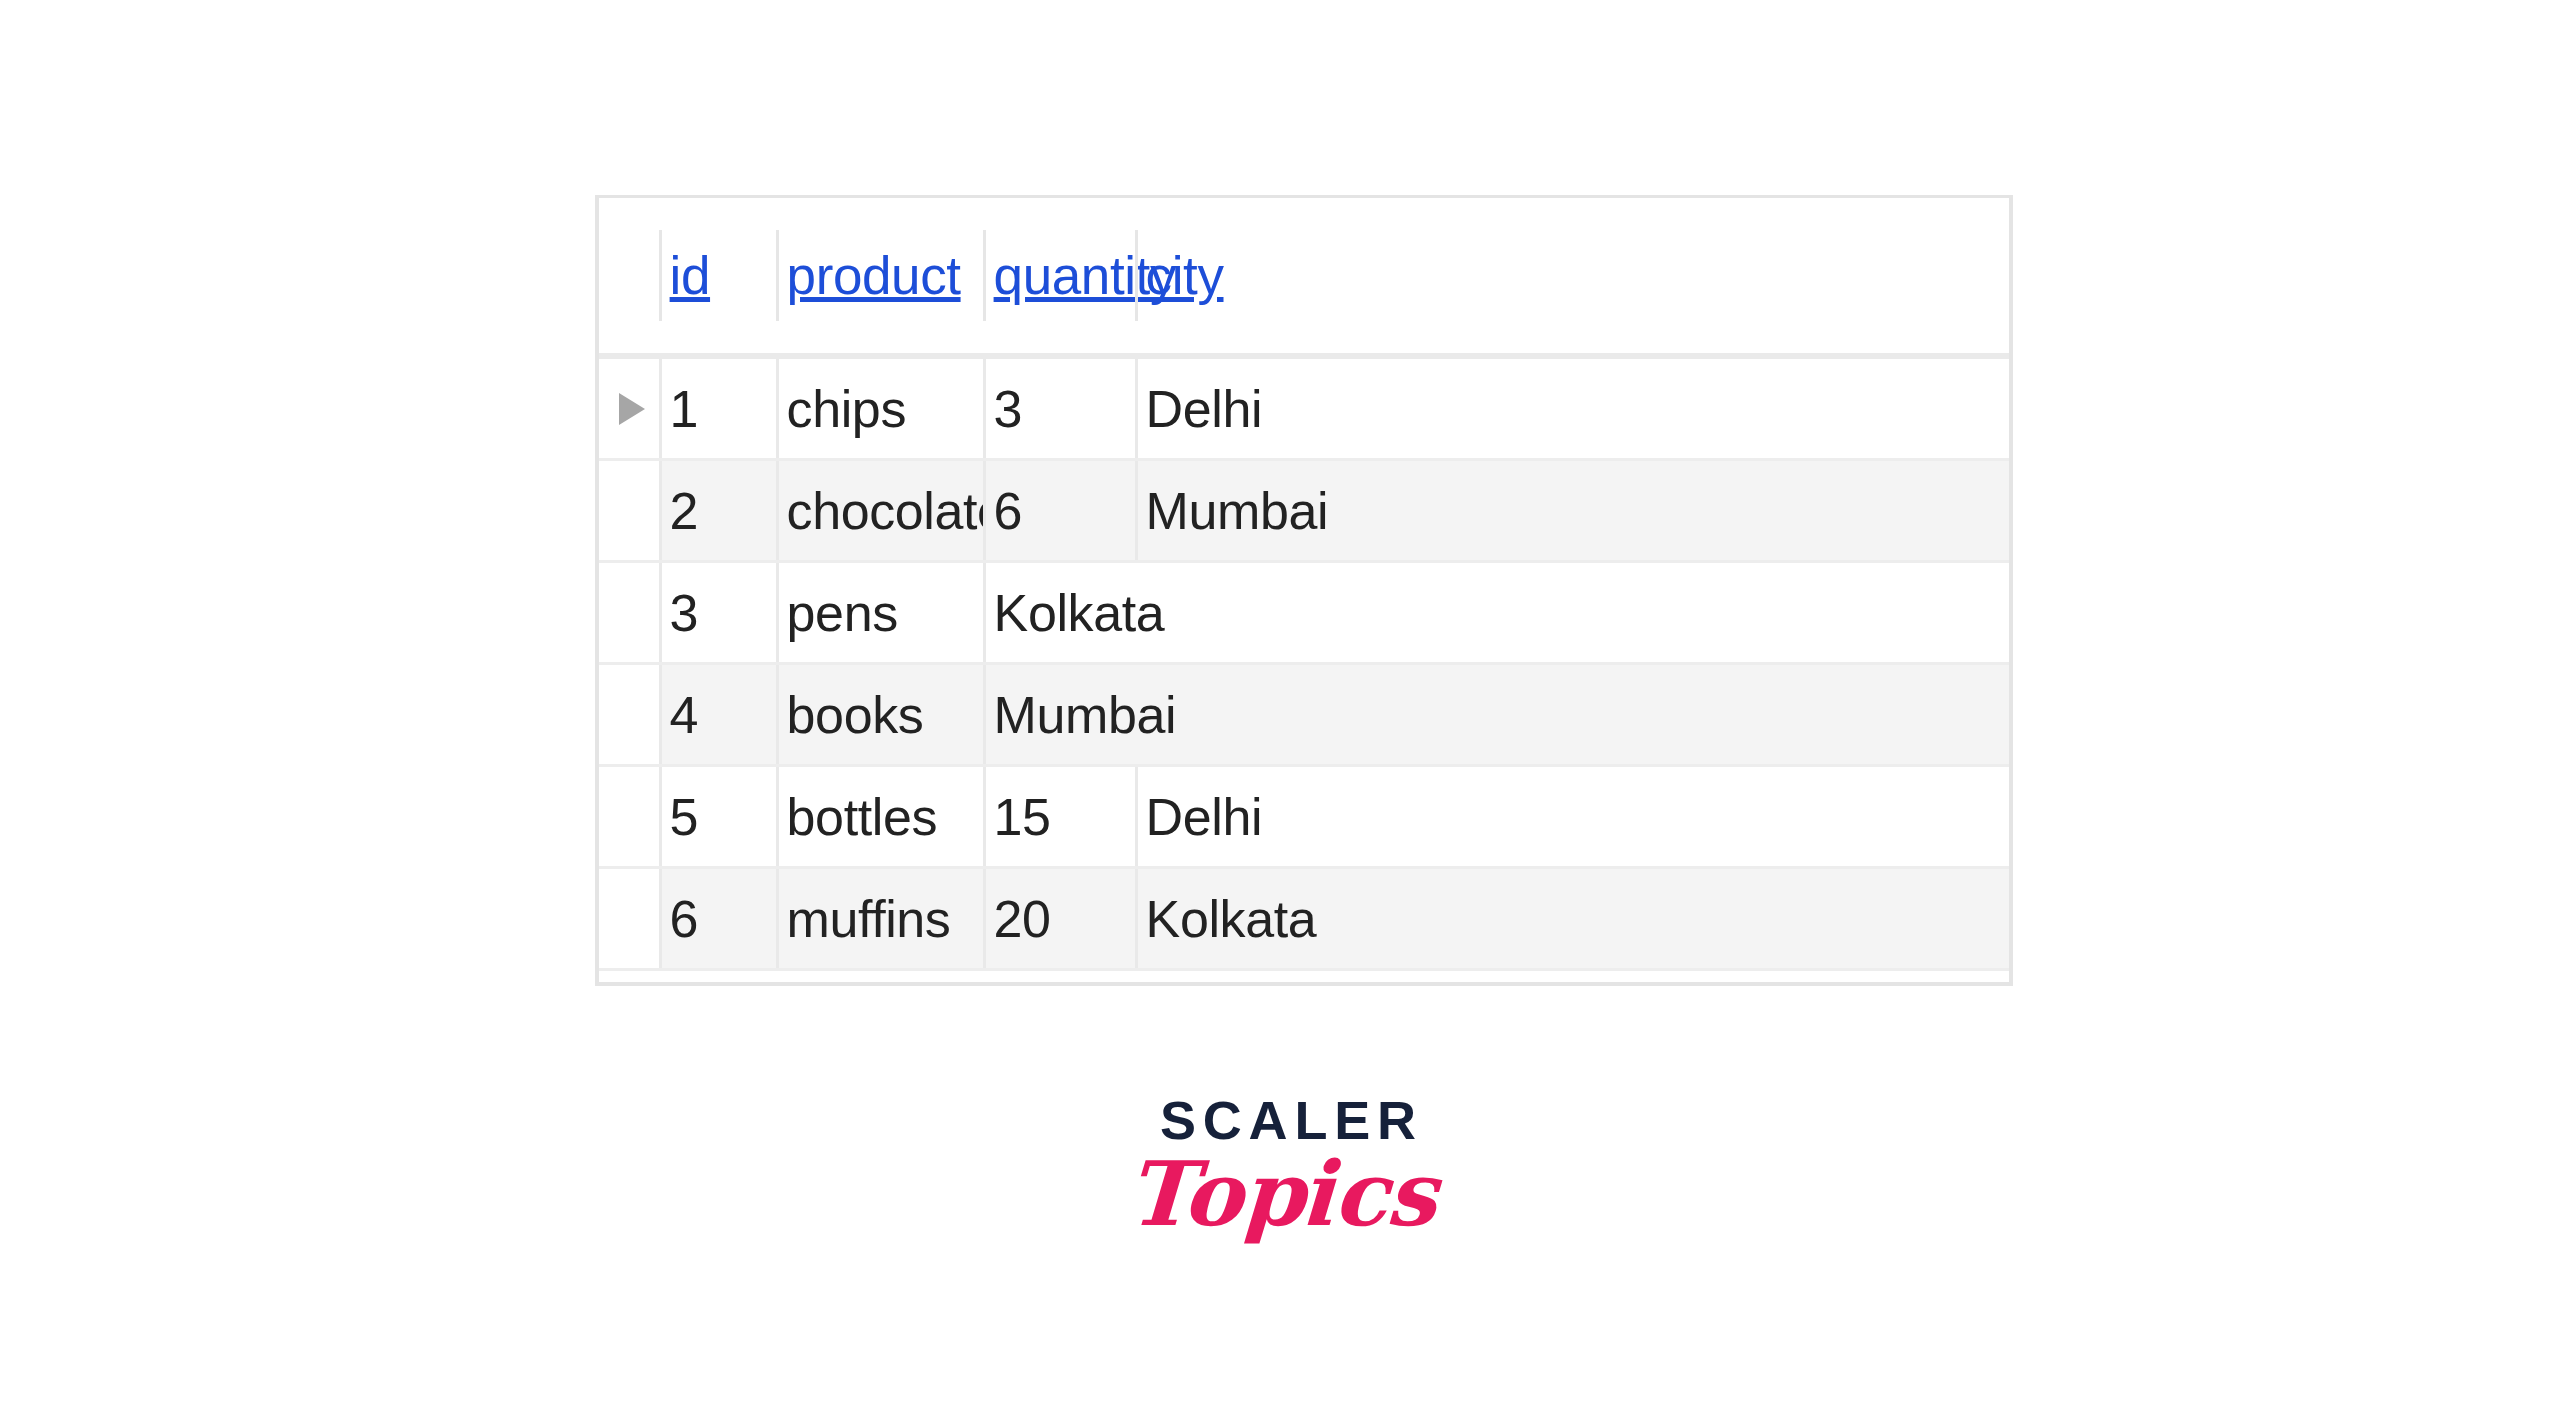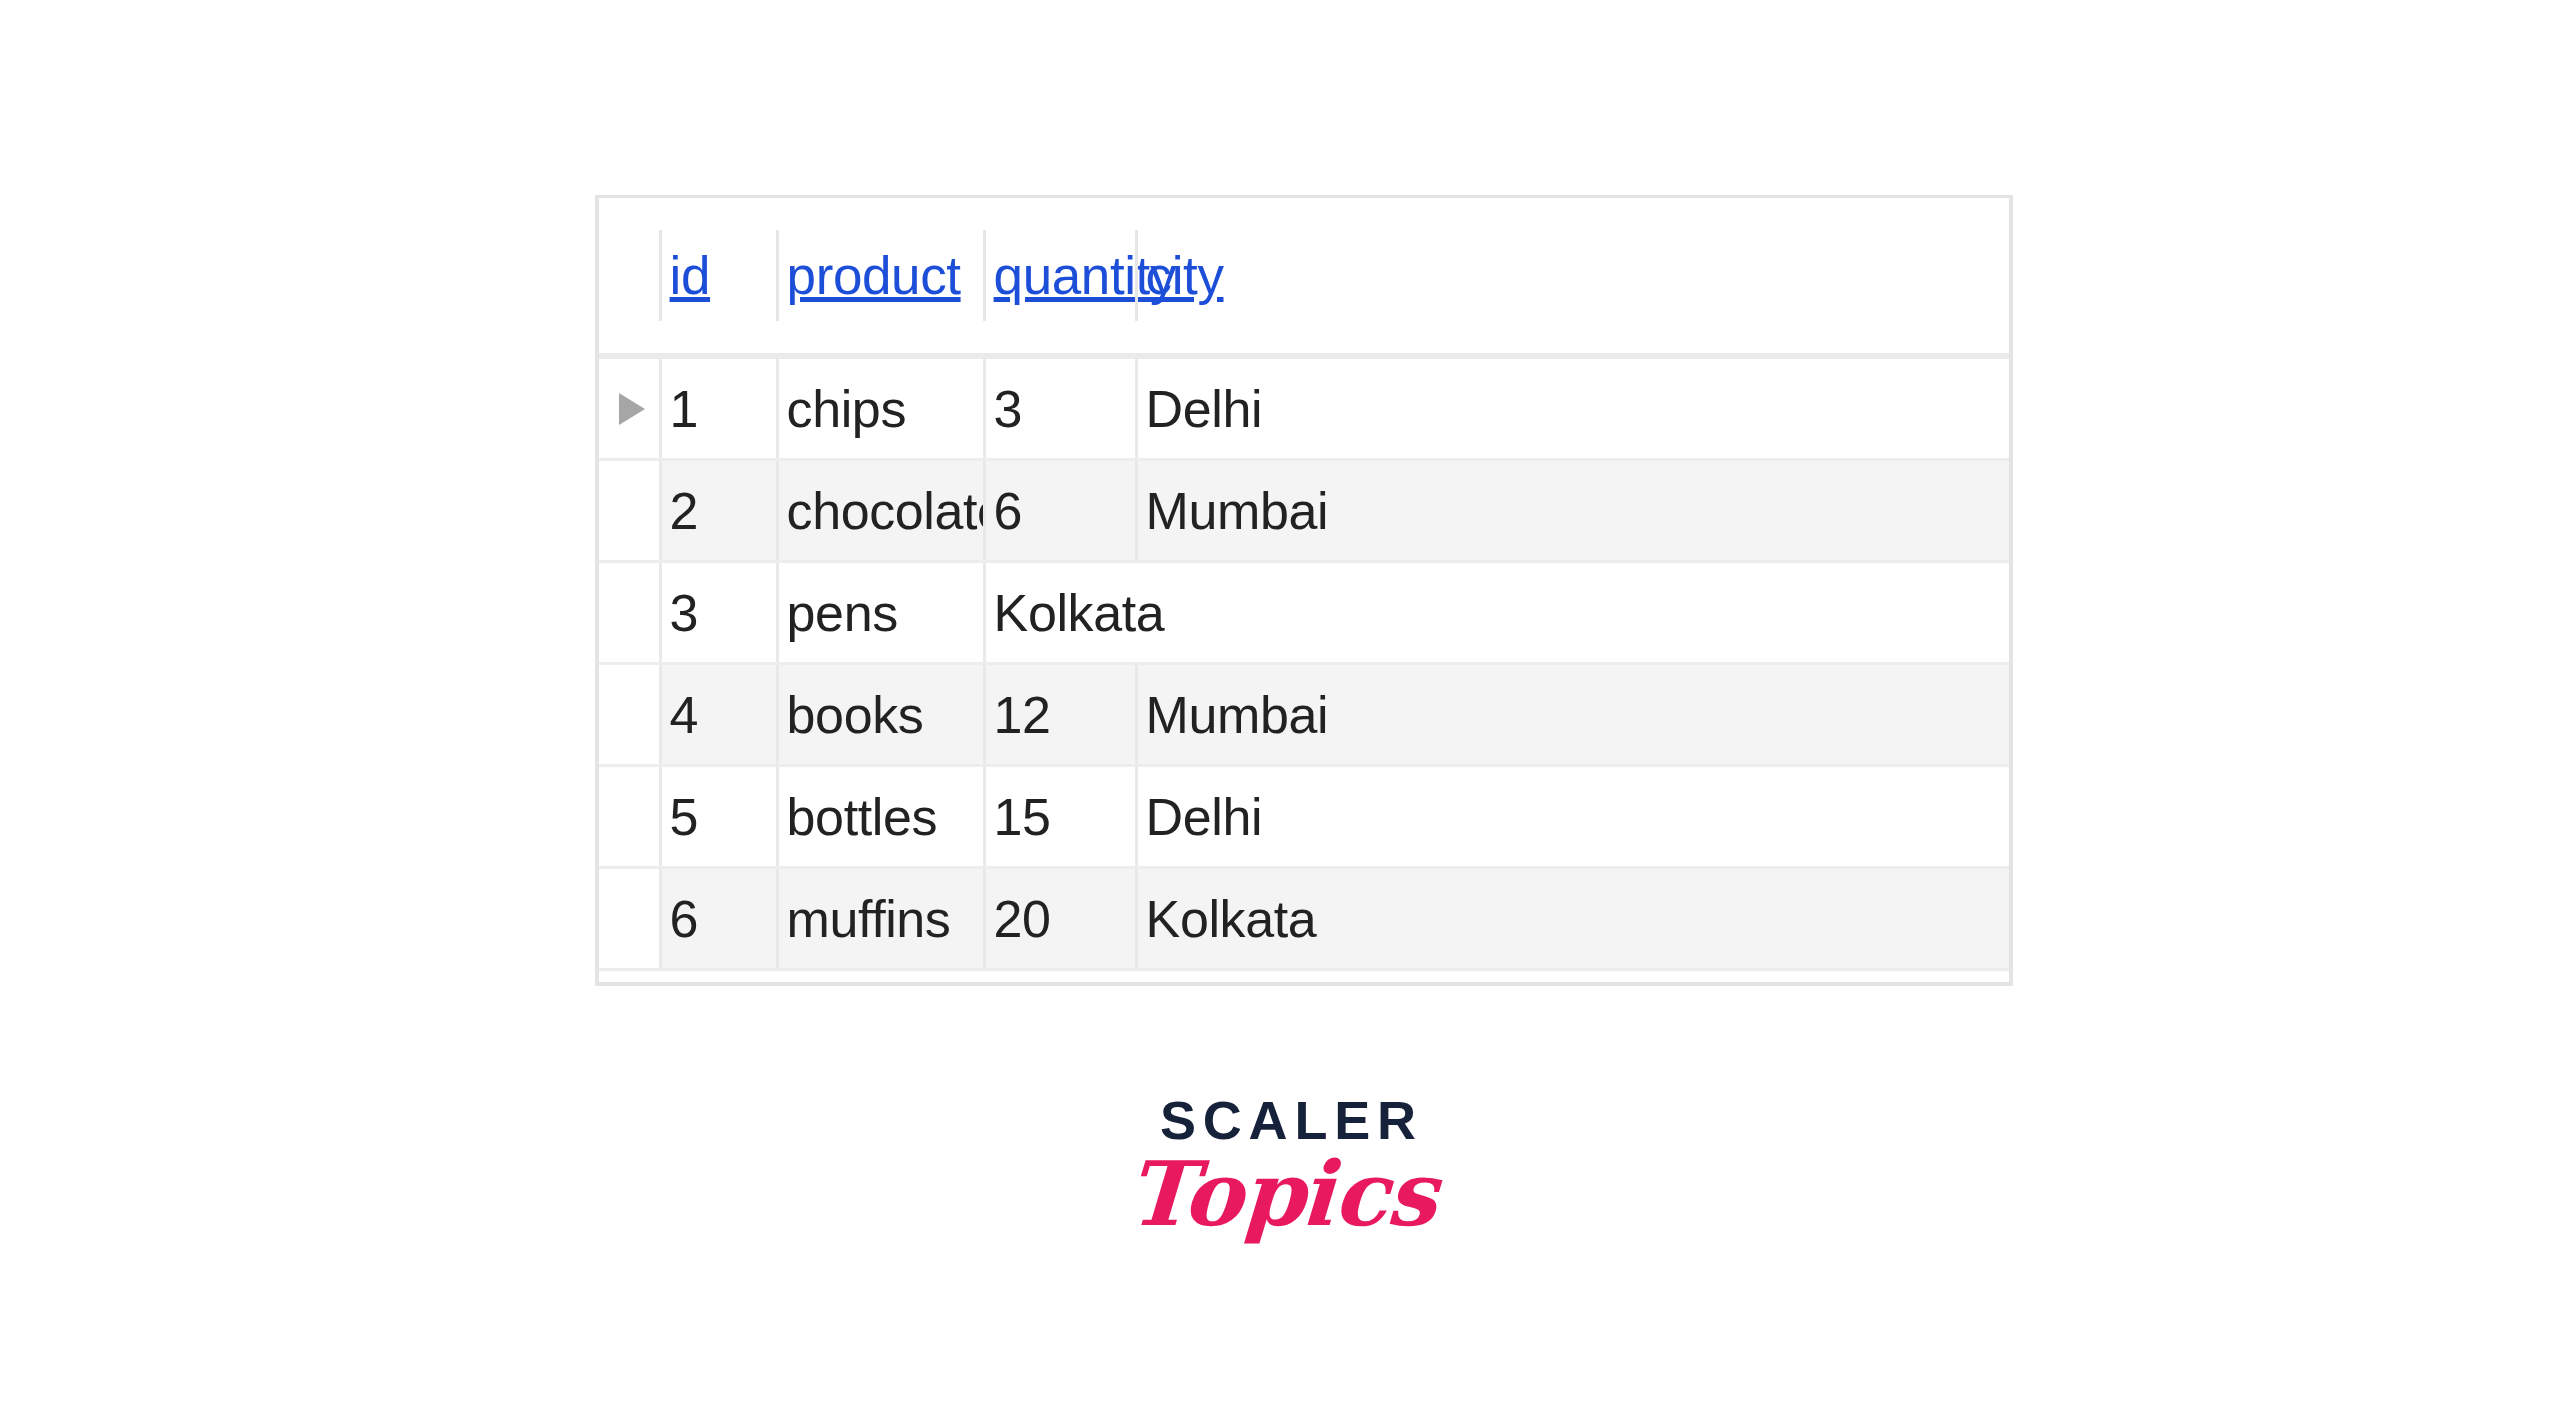--- a/index.html
+++ b/index.html
@@ -232,23 +232,20 @@
       </div>
 
       <div class="row alt">
         <div class="cell gutter col-gutter"></div>
         <div class="cell data col-id">
           <span class="ctext">4</span>
         </div>
         <div class="cell data col-product">
           <span class="ctext">books</span>
         </div>
-        <div class="cell data col-quantity">
-          <span class="ctext">12</span>
-        </div>
         <div class="cell data col-city">
           <span class="ctext">Mumbai</span>
         </div>
       </div>
 
       <div class="row">
         <div class="cell gutter col-gutter"></div>
         <div class="cell data col-id">
           <span class="ctext">5</span>
         </div>

